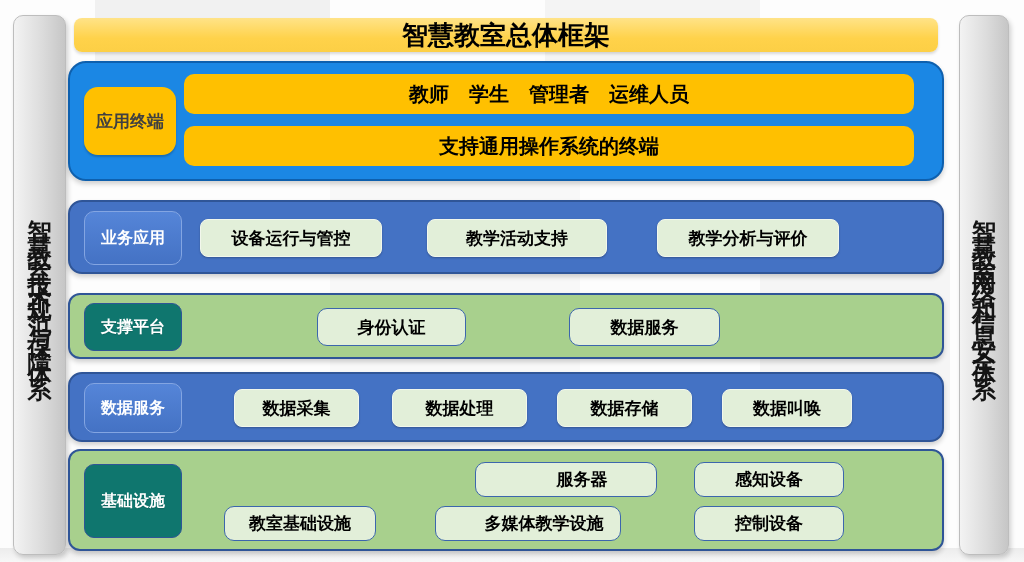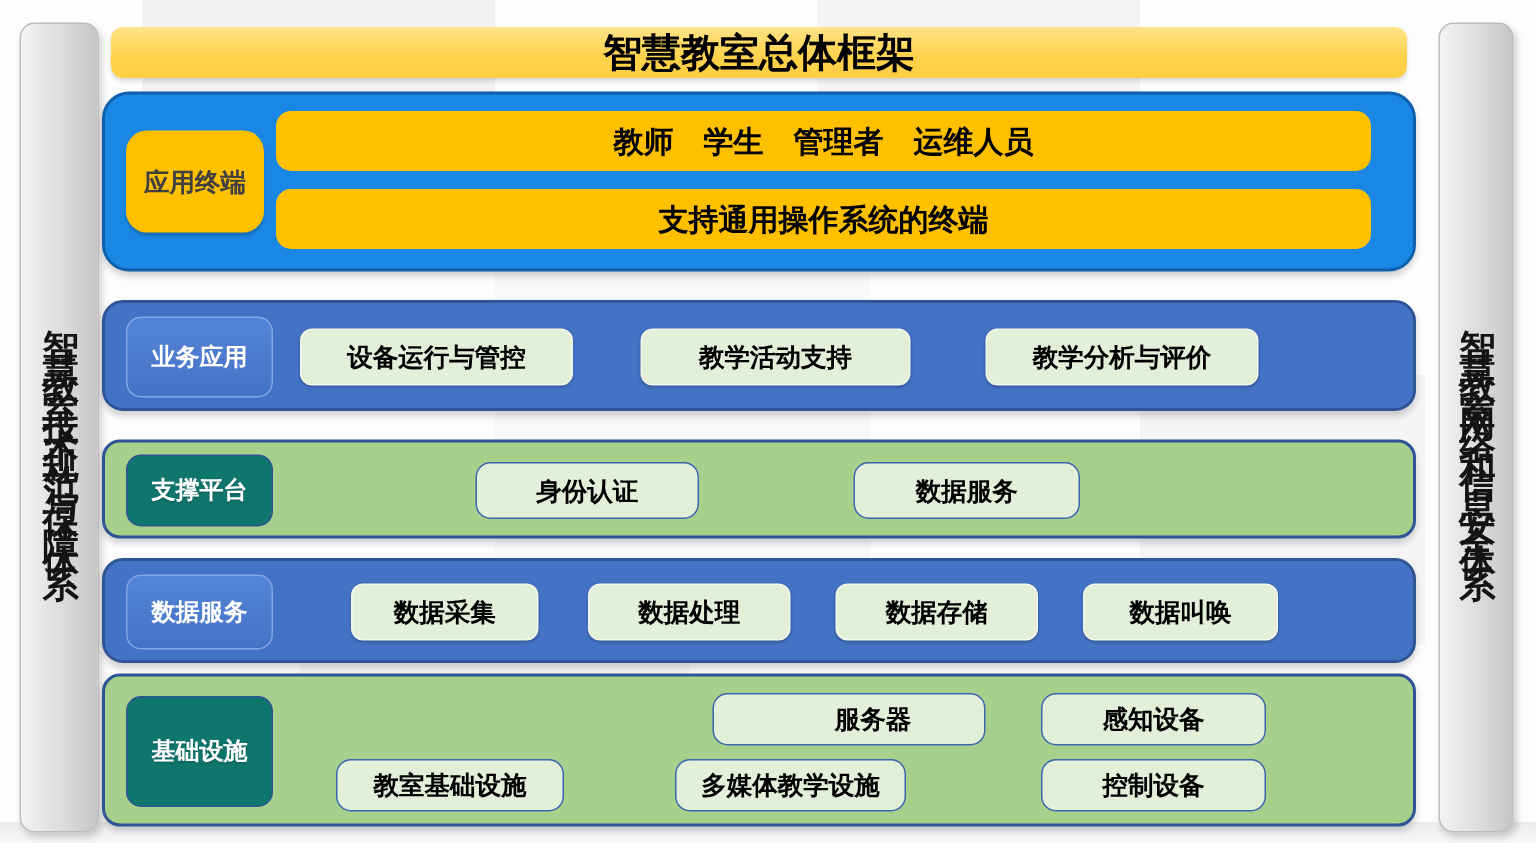--- a/index.html
+++ b/index.html
@@ -76,21 +76,21 @@
   .r3i{top:13px;height:36px;}
   .r3i0{left:247px;width:147px;} .r3i1{left:499px;width:149px;}
 
   .r4i{top:15px;height:36px;}
   .r4i0{left:164px;width:123px;} .r4i1{left:322px;width:133px;}
   .r4i2{left:487px;width:133px;} .r4i3{left:652px;width:128px;}
 
   .r5i{height:33px;}
   .r5top{top:11px;} .r5bot{top:55px;}
   .r5i0{left:154px;width:150px;} .r5i1{left:405px;width:148px;padding-left:32px;} .r5i2{left:624px;width:148px;}
-  .r5i3{left:154px;width:150px;} .r5i4{left:380px;width:152px;} .r5i5{left:624px;width:148px;}
+  .r5i3{left:154px;width:150px;} .r5i4{left:365px;width:152px;padding-left:32px;} .r5i5{left:624px;width:148px;}
 </style>
 </head>
 <body>
 
 <div class="stage">
 
   <div class="tile t1"></div>
   <div class="tile t2"></div>
   <div class="tile t3"></div>
   <div class="tile t4"></div>

